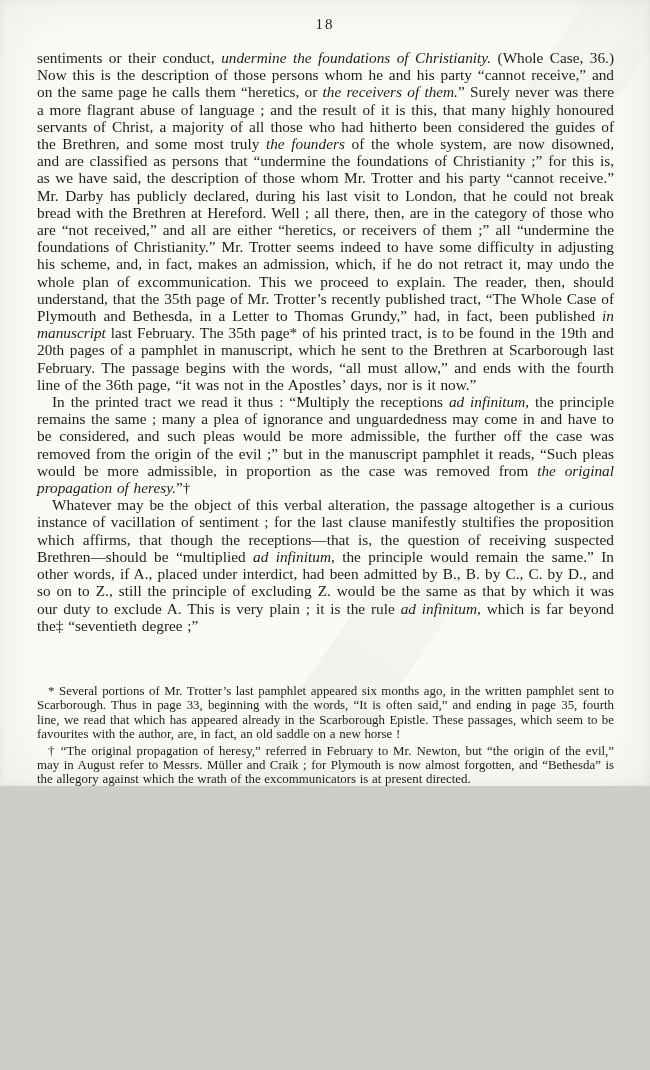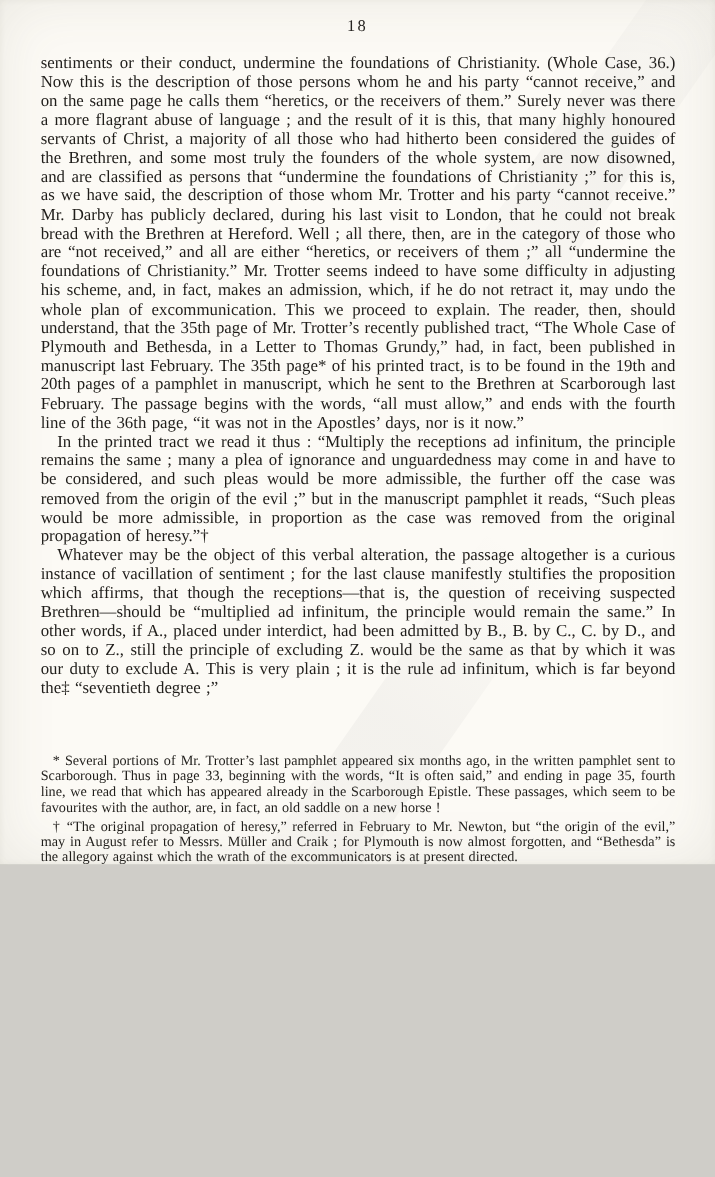--- a/index.html
+++ b/index.html
@@ -33,20 +33,21 @@
     word-spacing: 1px;
   }
   .para {
     margin: 0;
     text-indent: 15px;
   }
   .para.no-indent {
     text-indent: 0;
   }
   .it {
+    font-style: italic;
     margin-top: 16px;
   }
   .footnotes {
     margin: 50px 36px 0 37px;
     font-size: 12.9px;
     line-height: 14.4px;
     text-align: justify;
     word-spacing: 0.5px;
   }
   .footnote {

